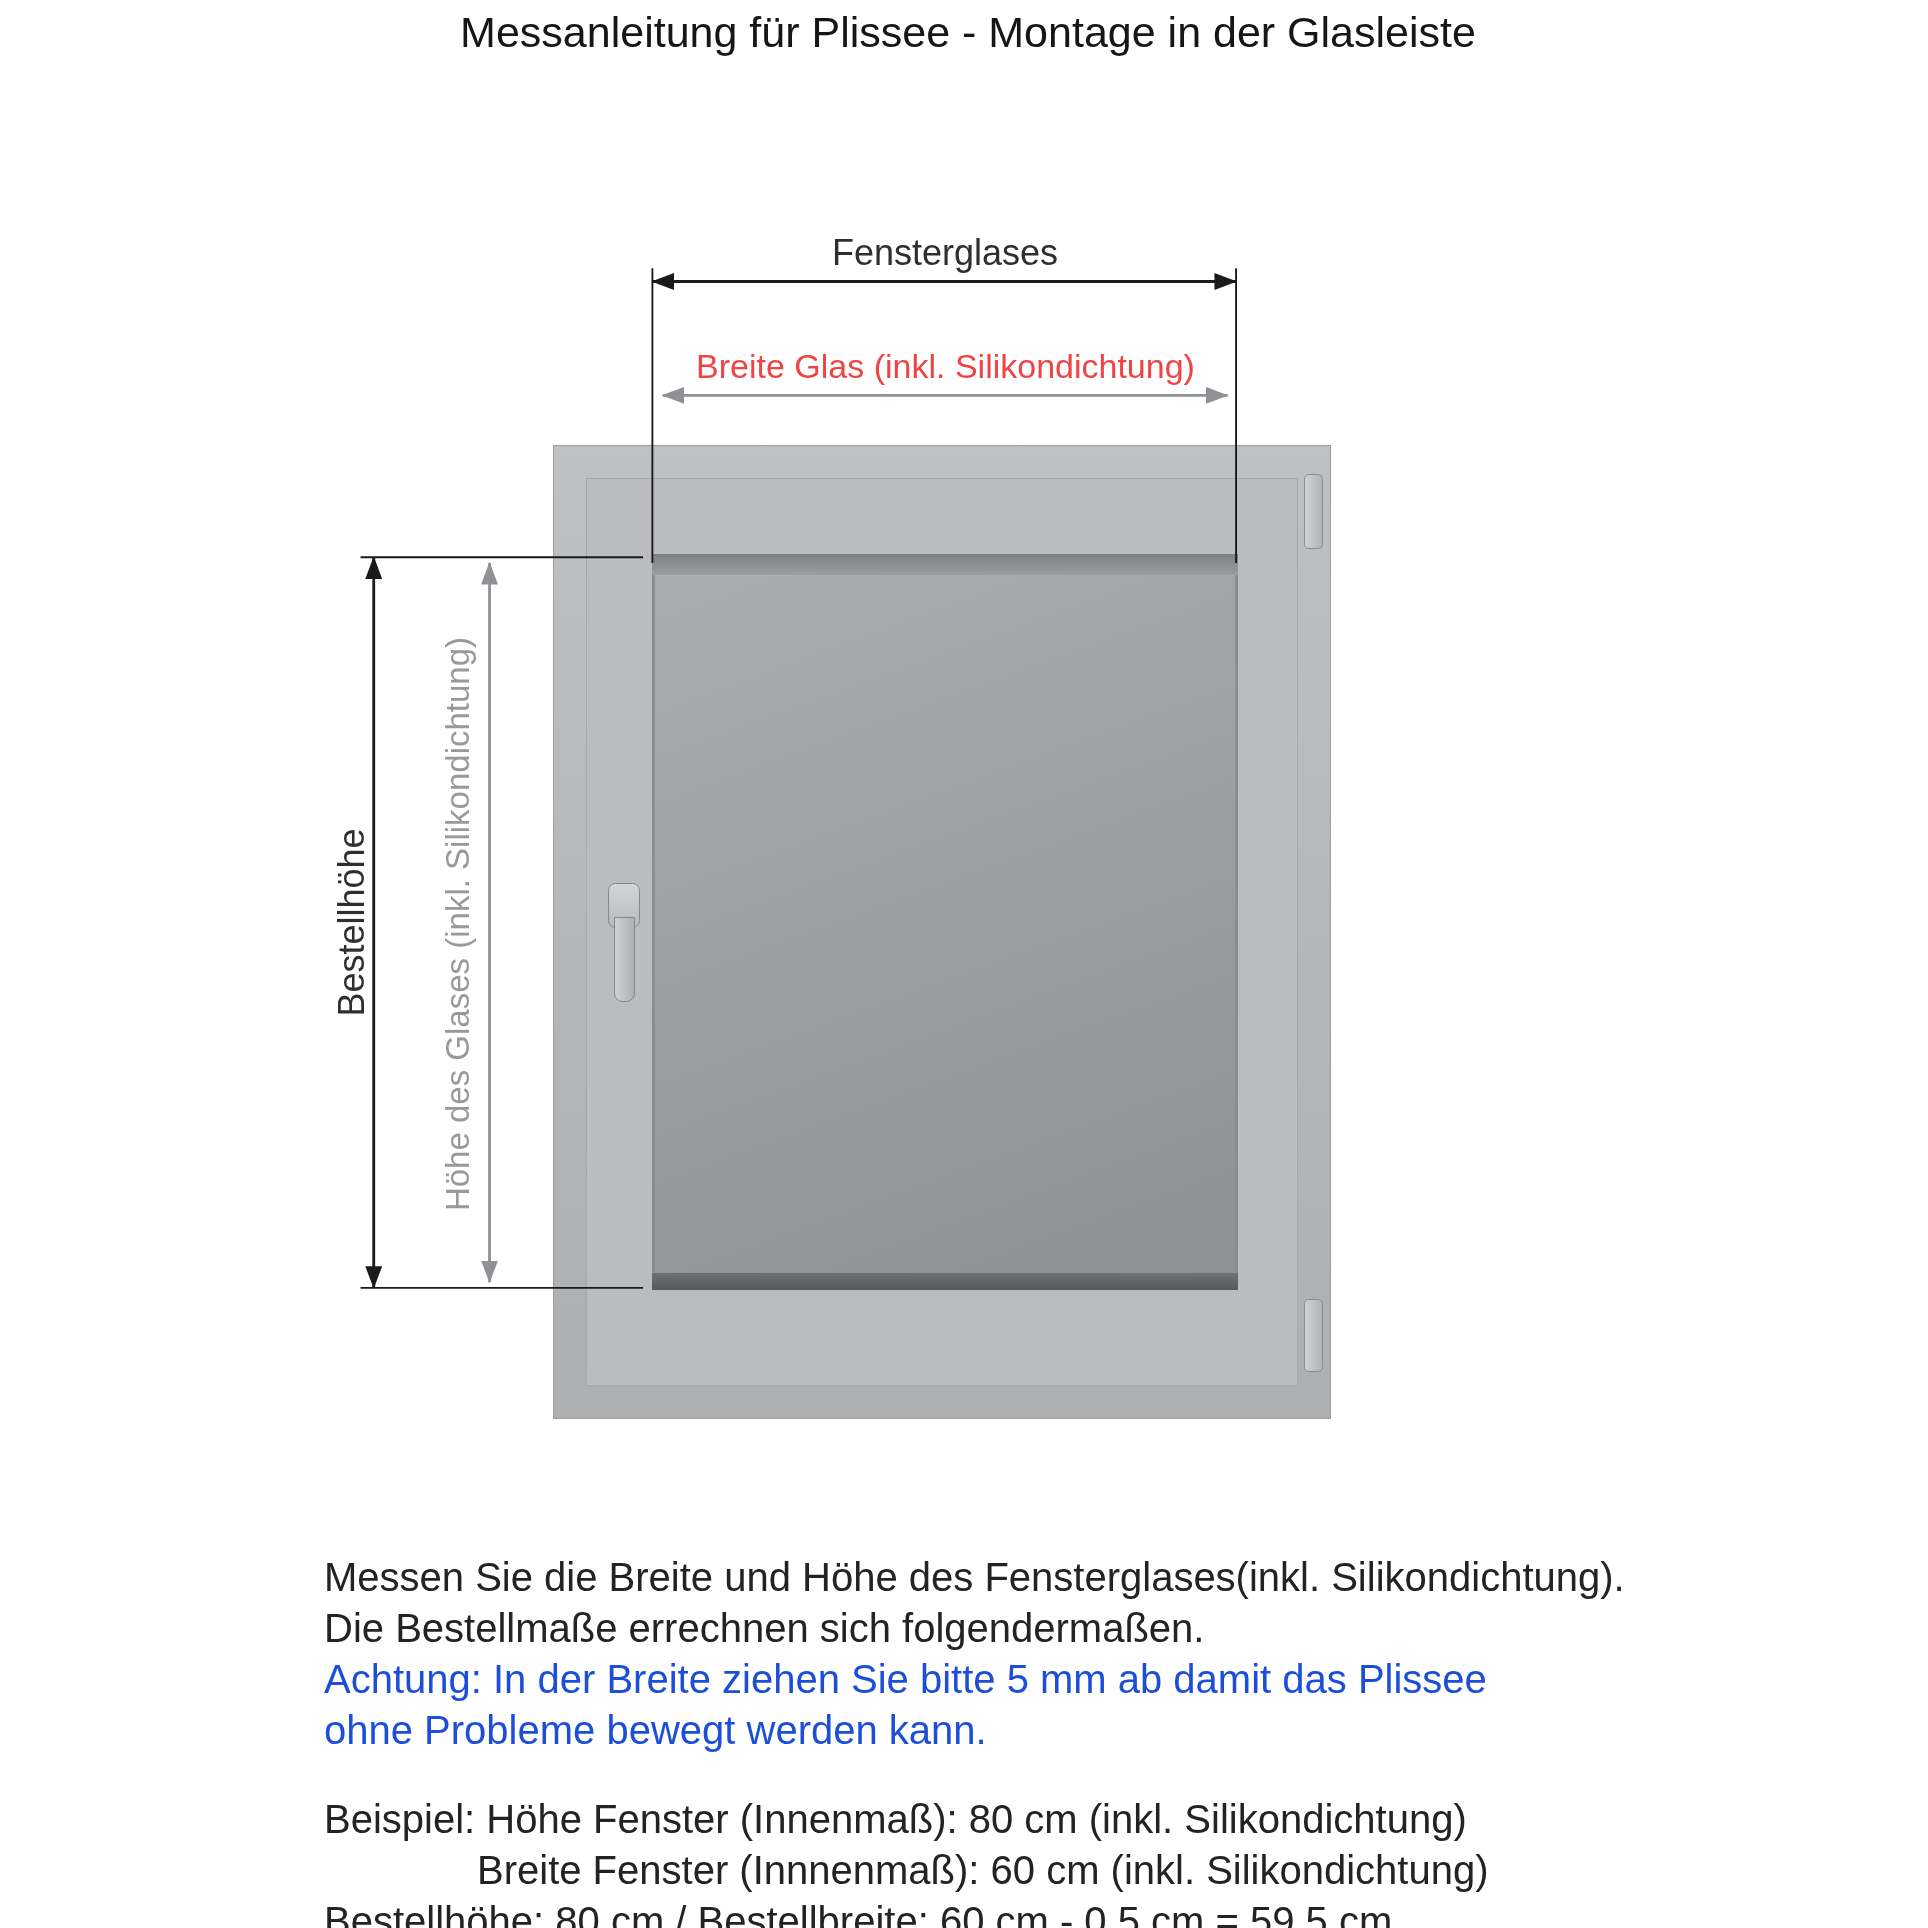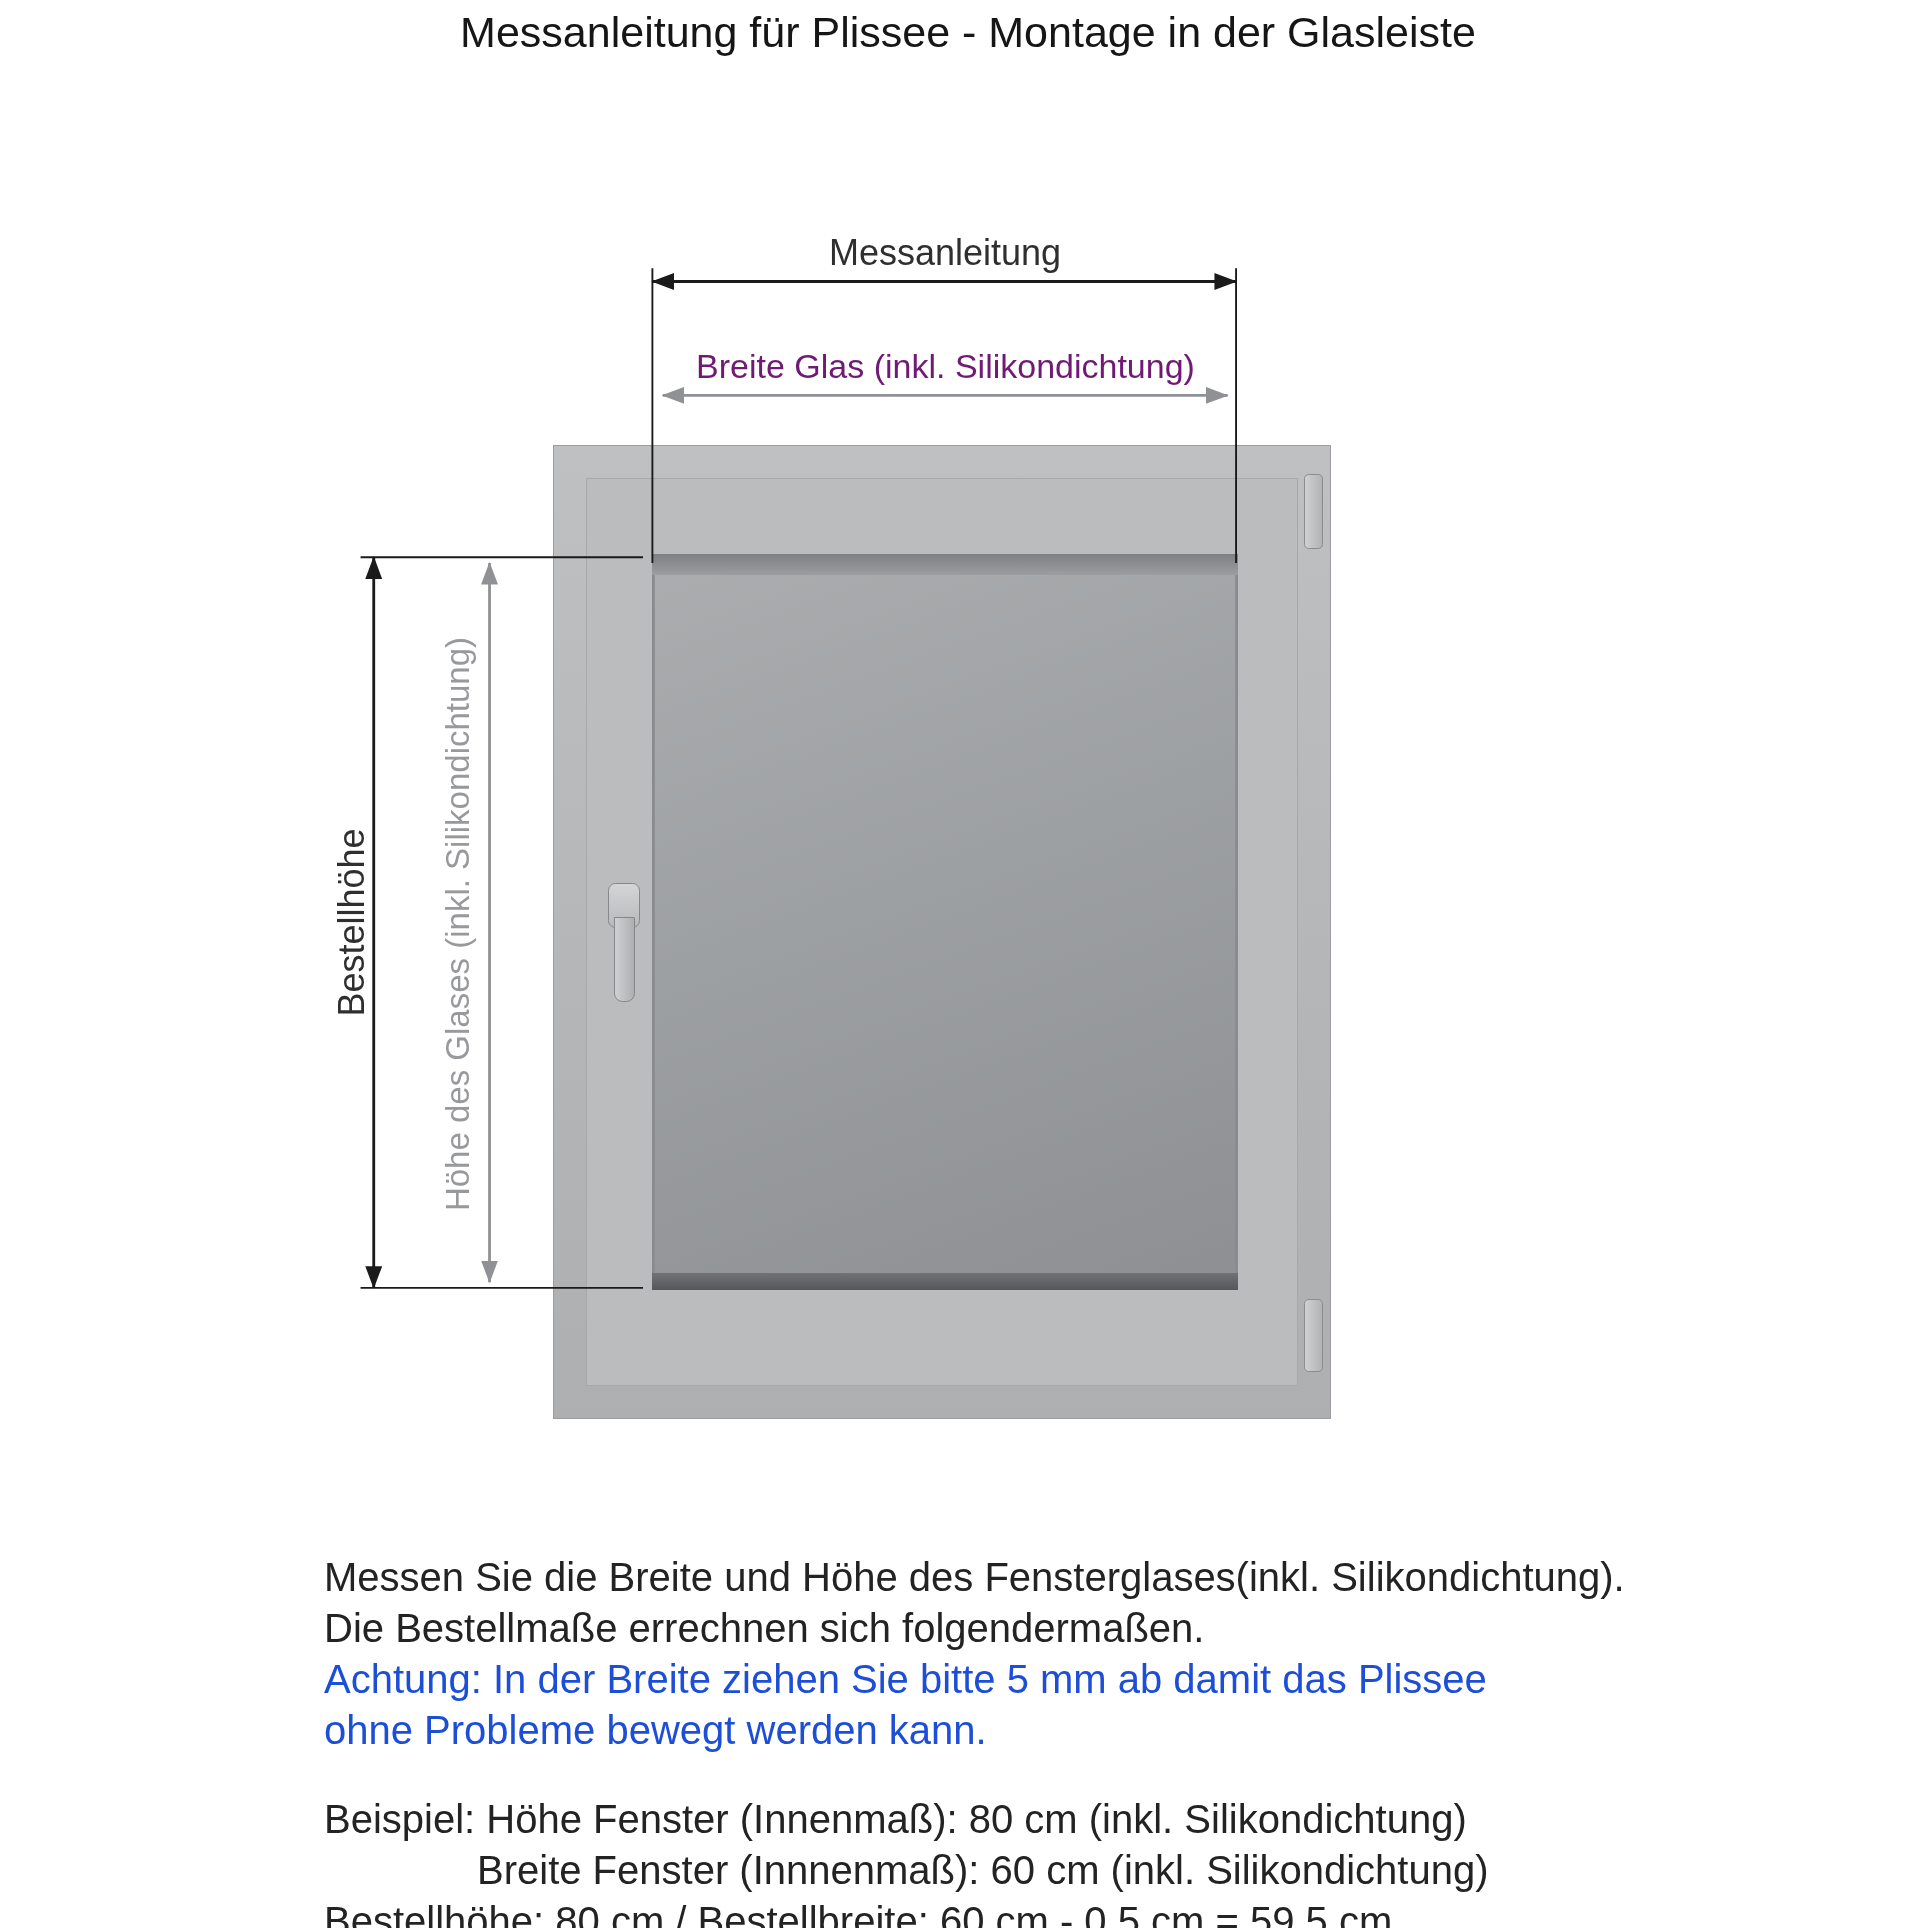--- a/index.html
+++ b/index.html
@@ -67,21 +67,21 @@
   }
   #hinge-top { top: 28px; height: 75px; }
   #hinge-bottom { top: 853px; height: 73px; }
 
   
   #dimension-lines { left: 0; top: 0; z-index: 5; pointer-events: none; }
 
   
   .dim-label { z-index: 6; text-align: center; }
   #order-width-label  { left: 653px; width: 584px; top: 232px; font-size: 36px; color: #2f2f2f; }
-  #glass-width-label  { left: 663px; width: 565px; top: 347px; font-size: 34px; color: #701a75; }
+  #glass-width-label  { left: 663px; width: 565px; top: 347px; font-size: 34px; color: #ef4444; }
   .rot { transform: rotate(-90deg); }
   #order-height-label { left: 116px; top: 902px; width: 471px; height: 41px; font-size: 36px; color: #2f2f2f; }
   #glass-height-label { left: 101px; top: 904px; width: 716px; height: 40px; font-size: 33px; color: #97999c; }
 
   
   #instructions {
     left: 324px; top: 1552px; width: 1507px;
     font-size: 40px; line-height: 51px; color: #232323;
   }
   #instructions p { margin: 0; }
@@ -125,21 +125,21 @@
 
   <line x1="693" y1="299" x2="1313" y2="299" stroke="#1a1a1a" stroke-width="3" marker-start="url(#arrow-black)" marker-end="url(#arrow-black)"></line>
 
   <line x1="704" y1="420" x2="1304" y2="420" stroke="#8f9194" stroke-width="3" marker-start="url(#arrow-gray)" marker-end="url(#arrow-gray)"></line>
 
   <line x1="397" y1="592" x2="397" y2="1368" stroke="#1a1a1a" stroke-width="3" marker-start="url(#arrow-black)" marker-end="url(#arrow-black)"></line>
 
   <line x1="520" y1="598" x2="520" y2="1362" stroke="#8f9194" stroke-width="3" marker-start="url(#arrow-gray)" marker-end="url(#arrow-gray)"></line>
 </svg>
 
-<div id="order-width-label" class="abs dim-label">Messanleitung</div>
+<div id="order-width-label" class="abs dim-label">Fensterglases</div>
 <div id="glass-width-label" class="abs dim-label">Breite Glas (inkl. Silikondichtung)</div>
 <div id="order-height-label" class="abs dim-label rot">Bestellhöhe</div>
 <div id="glass-height-label" class="abs dim-label rot">Höhe des Glases (inkl. Silikondichtung)</div>
 
 <div id="instructions" class="abs">
   <p>Messen Sie die Breite und Höhe des Fensterglases(inkl. Silikondichtung).</p>
   <p>Die Bestellmaße errechnen sich folgendermaßen.</p>
   <p class="warn">Achtung: In der Breite ziehen Sie bitte 5 mm ab damit das Plissee</p>
   <p class="warn">ohne Probleme bewegt werden kann.</p>
   <p class="example-first">Beispiel: Höhe Fenster (Innenmaß): 80 cm (inkl. Silikondichtung)</p>

